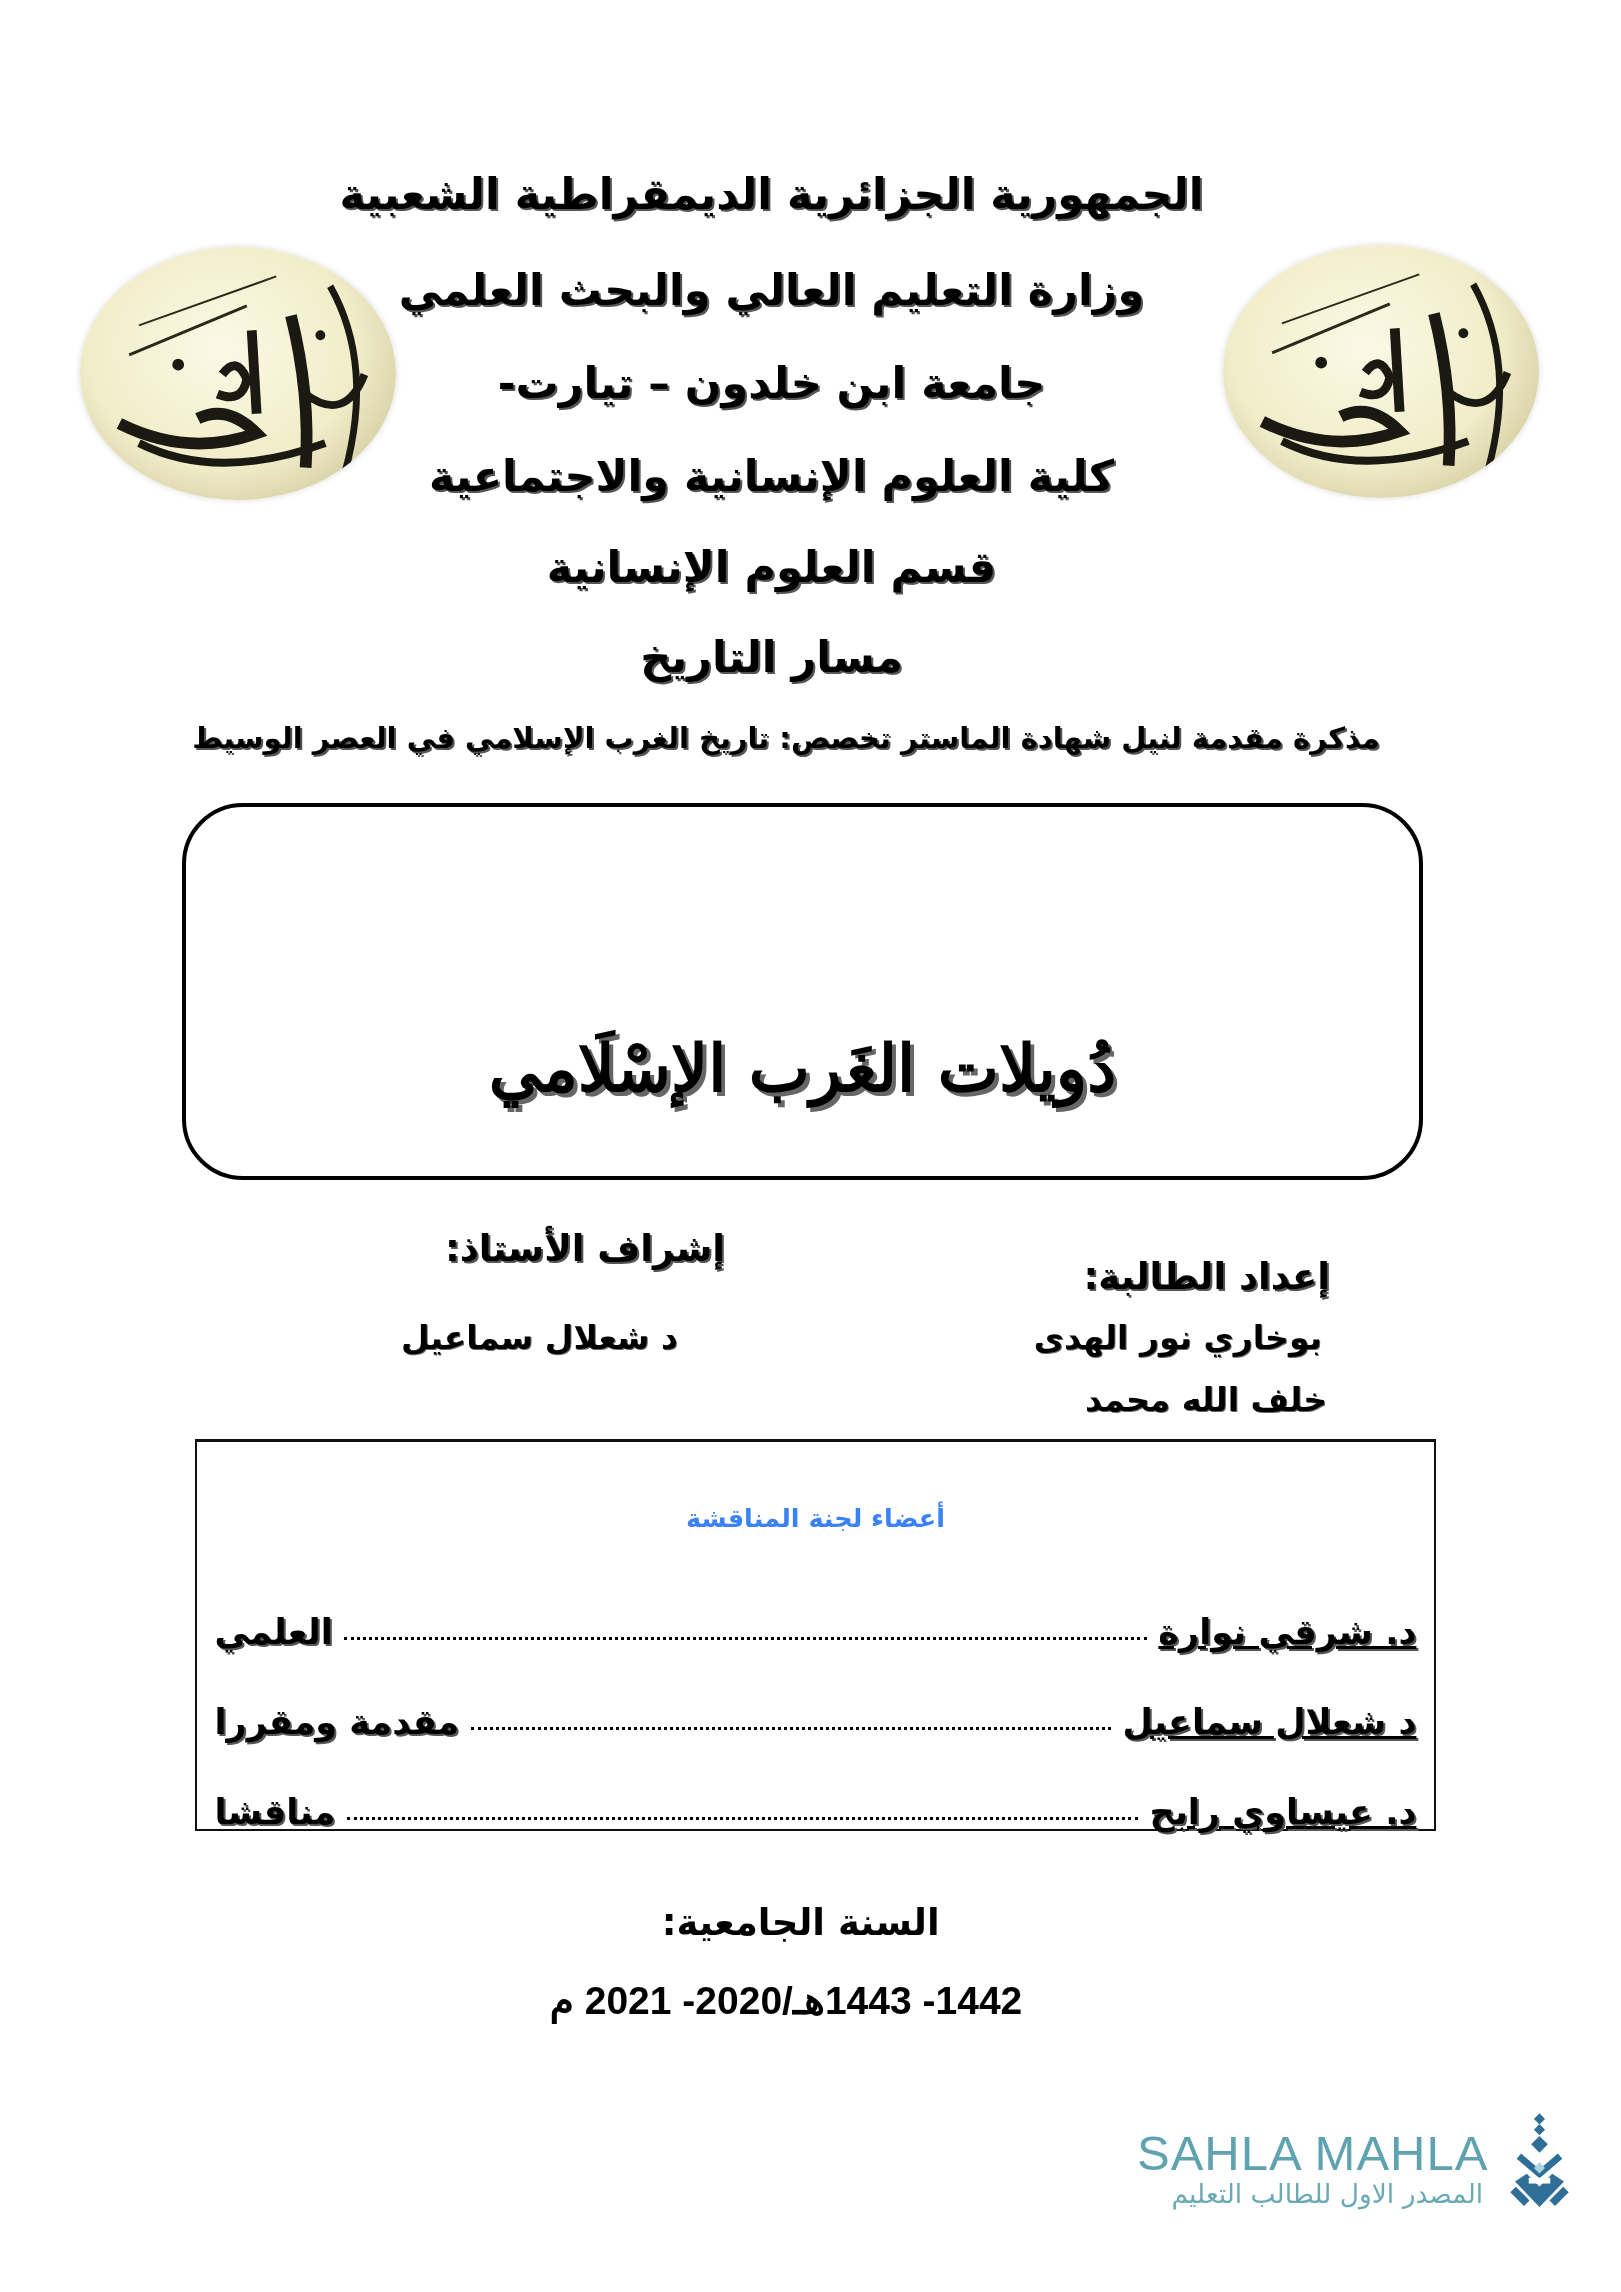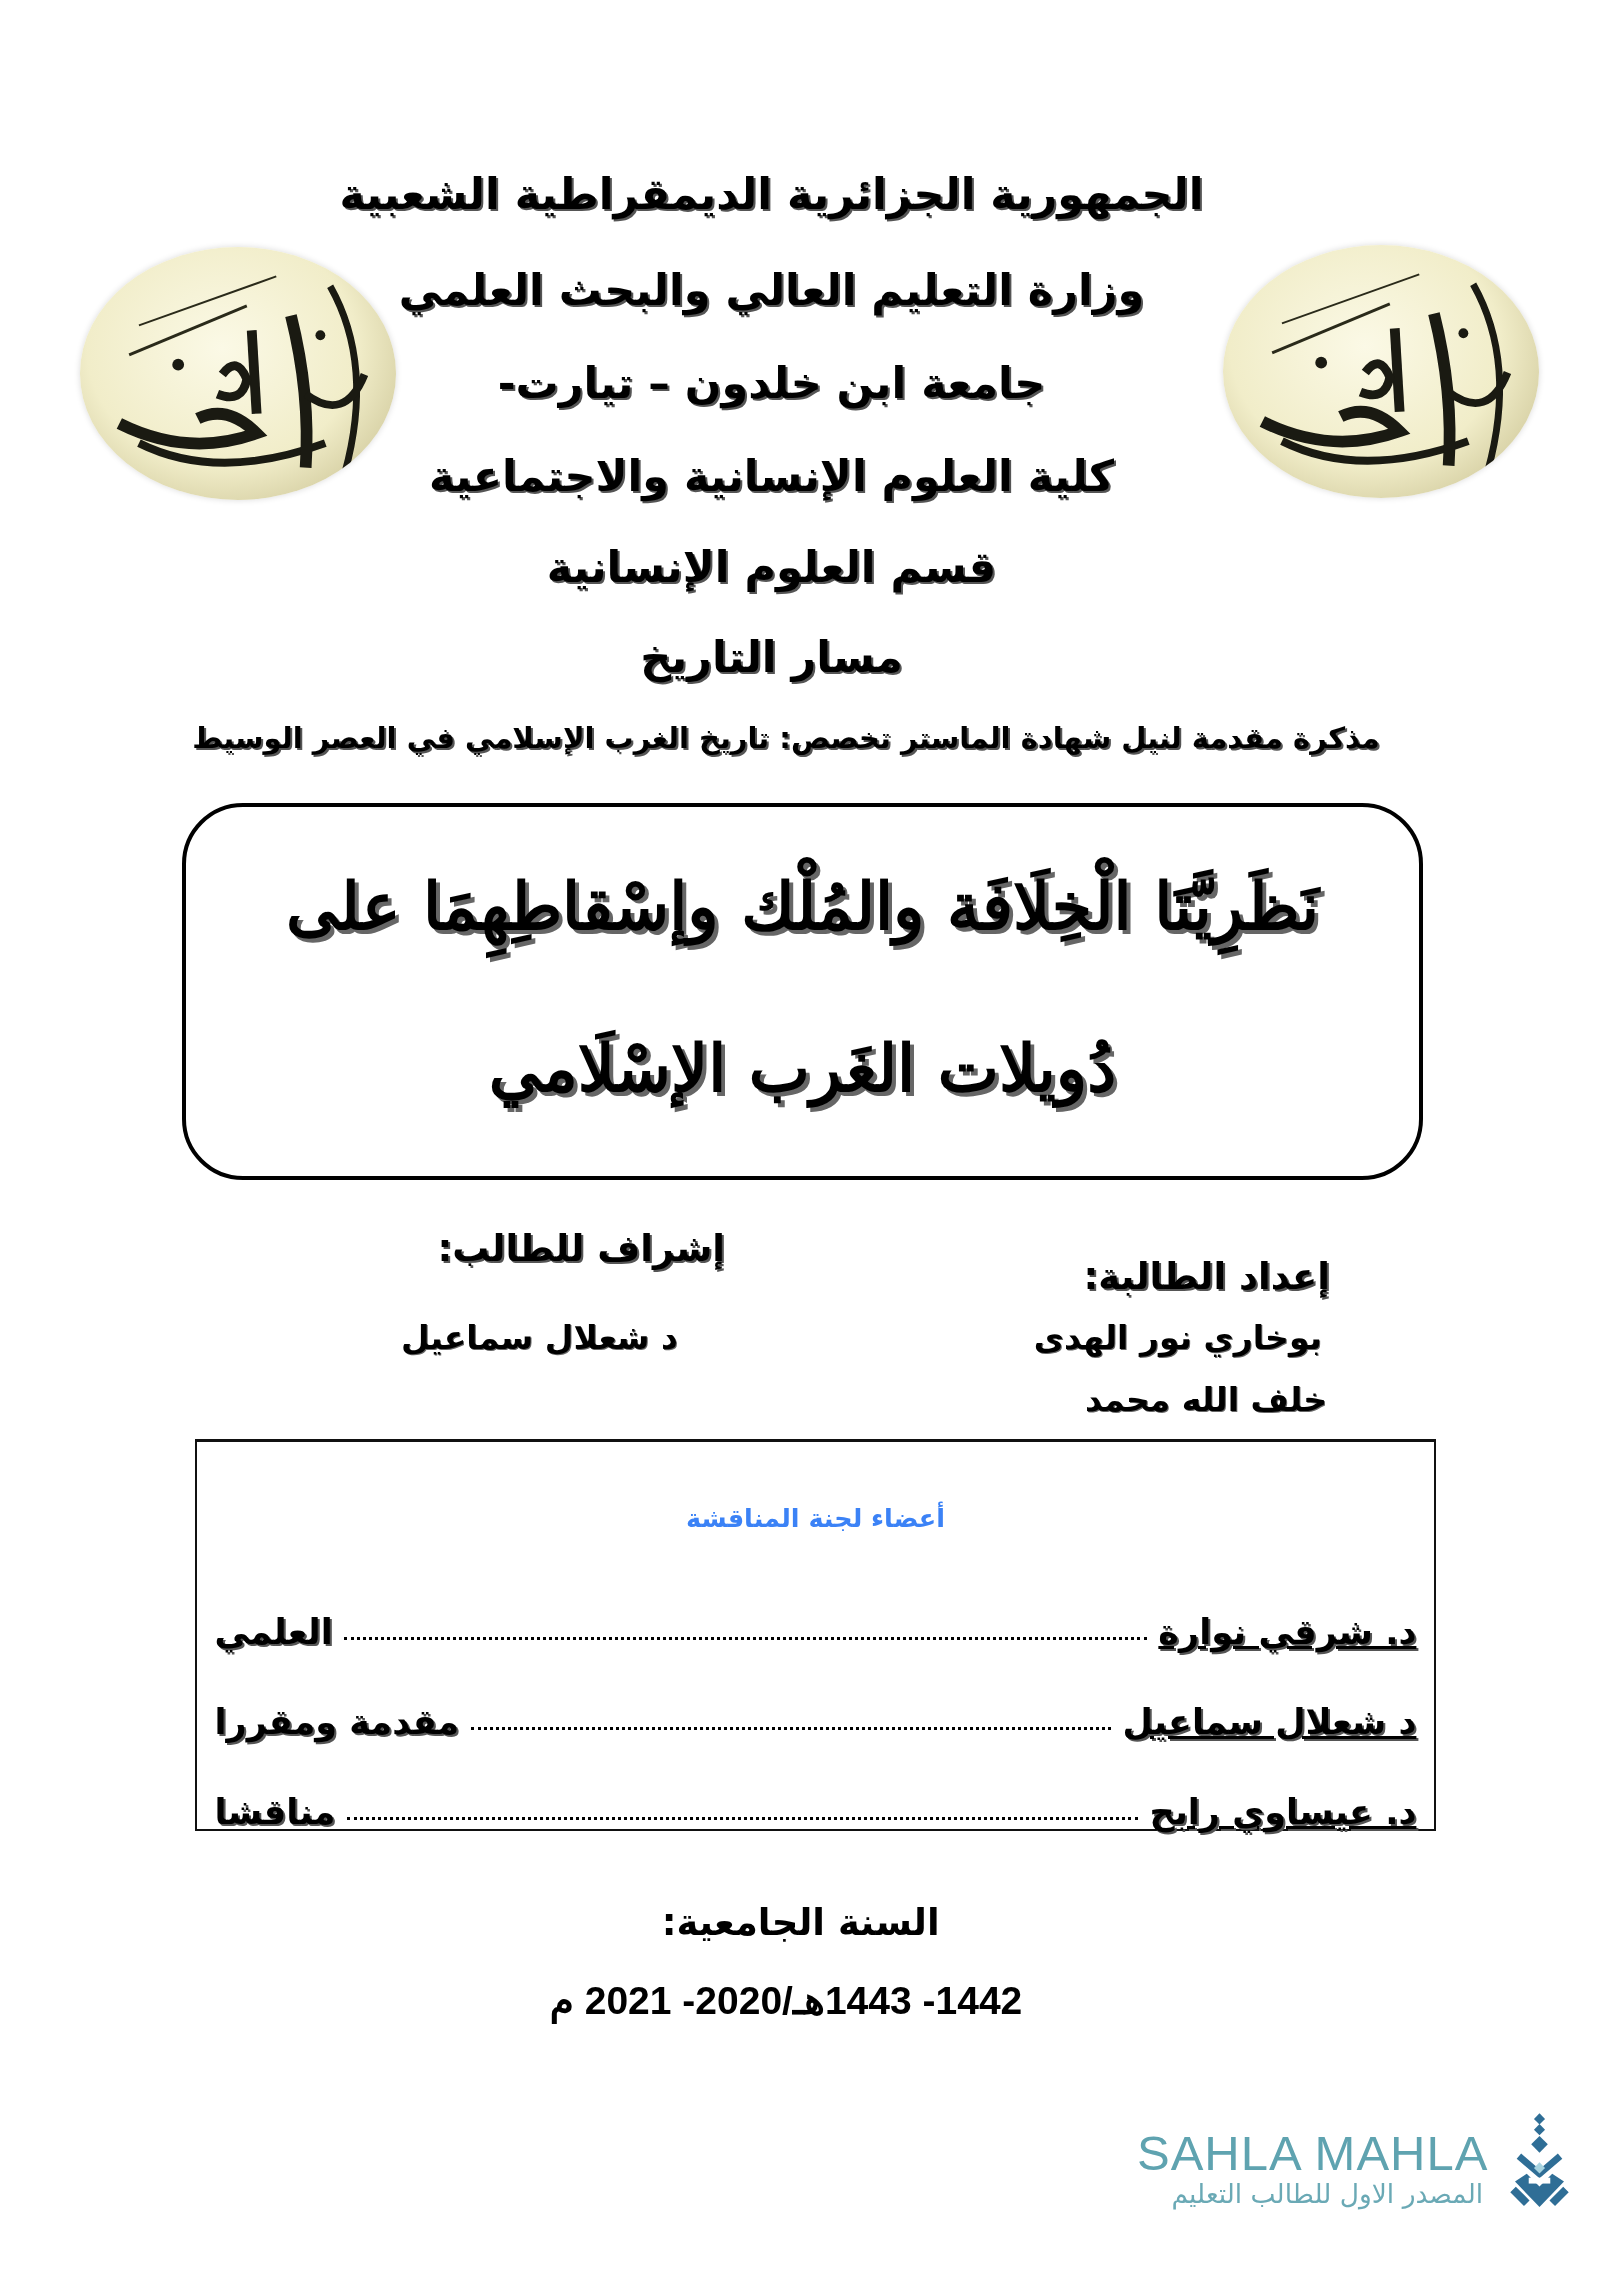--- a/index.html
+++ b/index.html
@@ -86,29 +86,28 @@
 
 <div class="center-line kufi h1" style="top:169px; left:-39px;">الجمهورية الجزائرية الديمقراطية الشعبية</div>
 <div class="center-line kufi h1" style="top:265px; left:-39px;">وزارة التعليم العالي والبحث العلمي</div>
 <div class="center-line kufi h1" style="top:358px; left:-39px;">جامعة ابن خلدون – تيارت-</div>
 <div class="center-line kufi h1" style="top:451px; left:-39px;">كلية العلوم الإنسانية والاجتماعية</div>
 <div class="center-line kufi h1" style="top:542px; left:-39px;">قسم العلوم الإنسانية</div>
 <div class="center-line kufi h1" style="top:632px; left:-39px;">مسار التاريخ</div>
 <div class="center-line kufi sub" style="top:721px; left:-24.5px;">مذكرة مقدمة لنيل شهادة الماستر تخصص: تاريخ الغرب الإسلامي في العصر الوسيط</div>
 
 <div class="title-box">
-  <div class="title-line" style="top:61px;">نَظَرِيَّتَا الْخِلَافَة والمُلْك وإسْقاطِهِمَا على</div>
   <div class="title-line" style="top:223px;">دُويلات الغَرب الإسْلَامي</div>
 </div>
 
 <div class="rtl-text label-lg" style="right:291px; top:1227px;margin-top:28px;">إعداد الطالبة:</div>
 <div class="rtl-text name-md" style="right:299px; top:1318px;">بوخاري نور الهدى</div>
 <div class="rtl-text name-md" style="right:294px; top:1380px;">خلف الله محمد</div>
 
-<div class="rtl-text label-lg" style="right:896px; top:1227px;">إشراف للطالب:</div>
+<div class="rtl-text label-lg" style="right:896px; top:1227px;">إشراف الأستاذ:</div>
 <div class="rtl-text name-md" style="right:943px; top:1318px;">د شعلال سماعيل</div>
 
 <div class="committee-box">
   <div class="committee-title">أعضاء لجنة المناقشة</div>
   <div class="committee-row" style="top:155px;">
     <span class="cname">د. شرقي نوارة</span>
     <span class="dots"></span>
     <span class="crole">العلمي</span>
   </div>
   <div class="committee-row" style="top:245px;">

